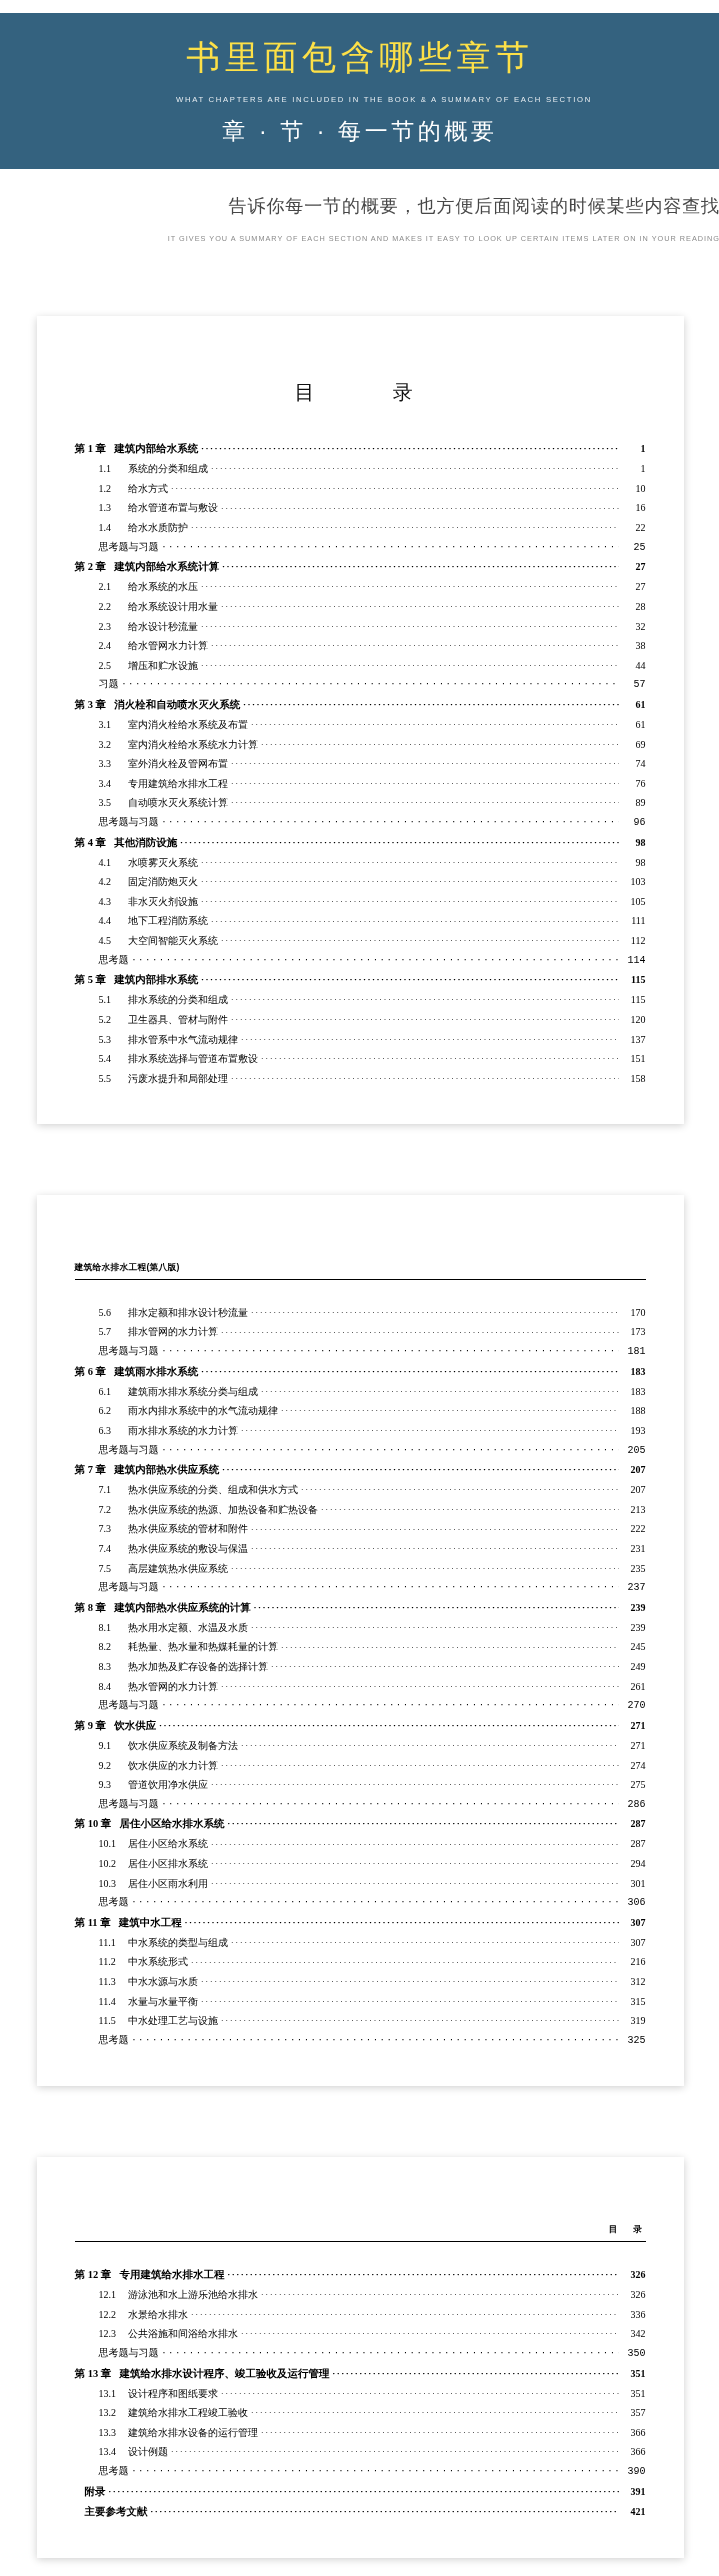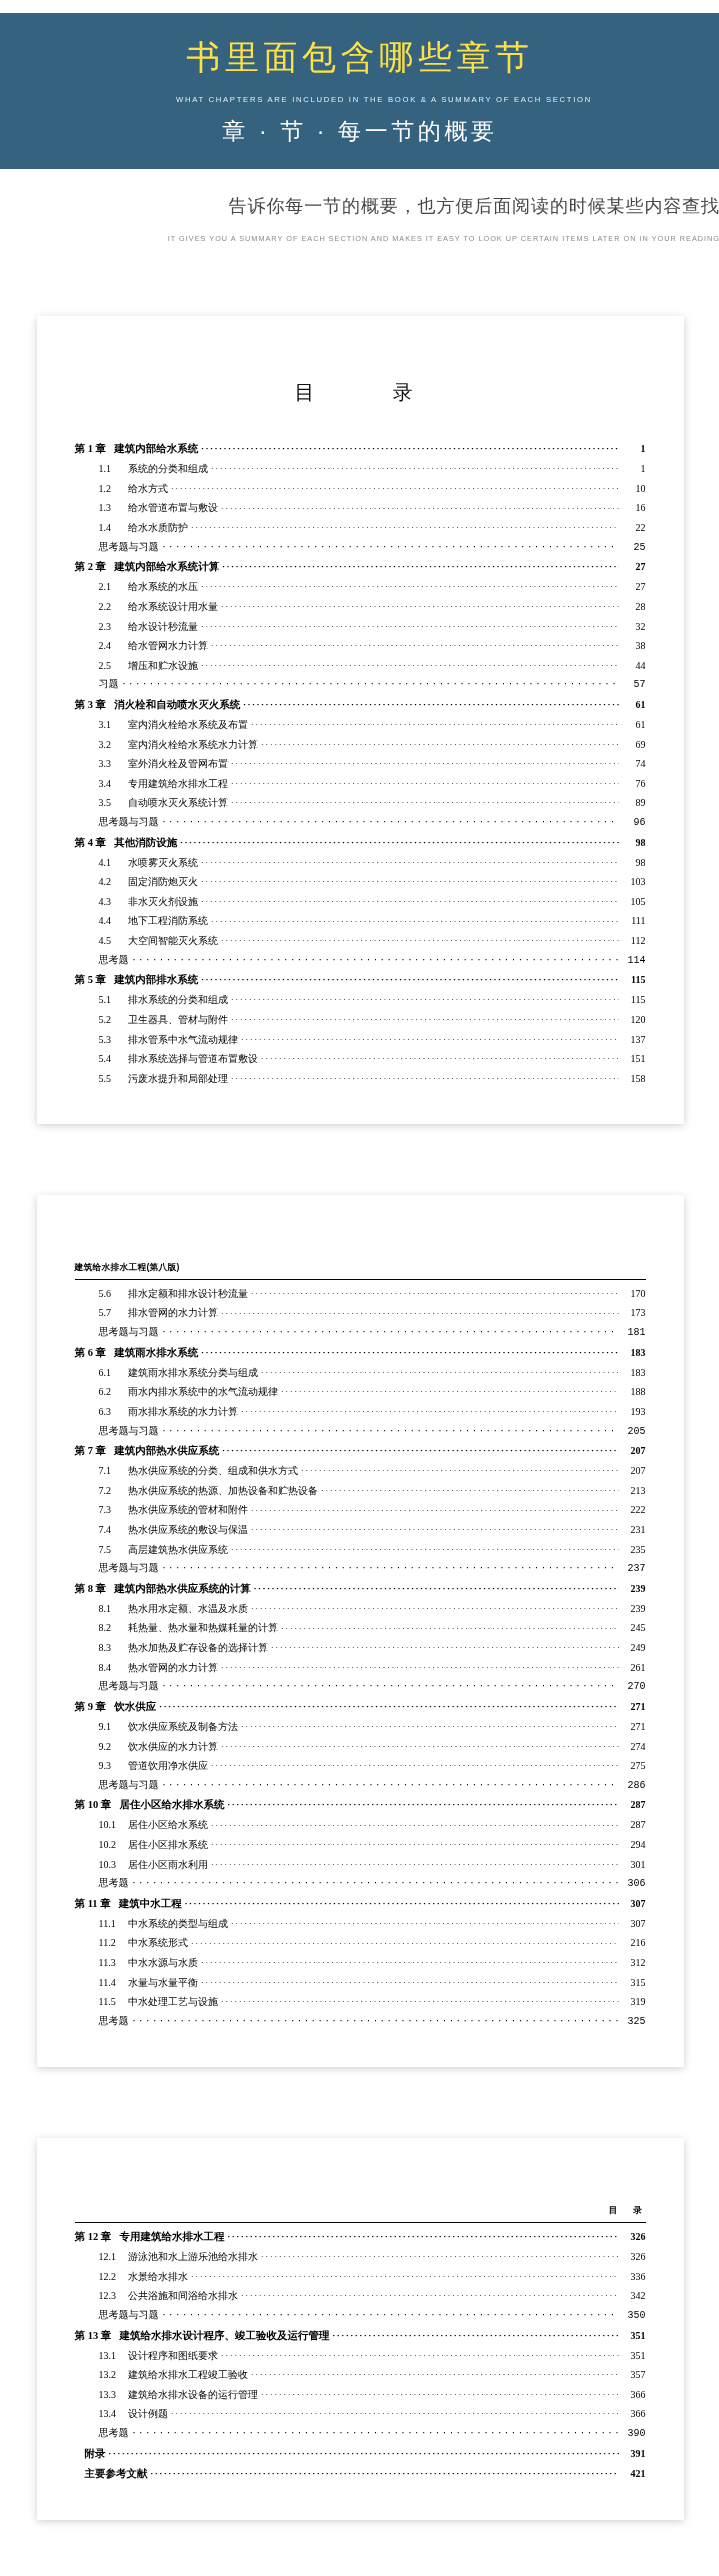--- a/index.html
+++ b/index.html
@@ -84,21 +84,21 @@
     font-family: "Liberation Serif", "DejaVu Serif", serif;
   }
 
   .page-head {
     font-size: 8.7px;
     font-weight: bold;
     color: #000;
     font-family: "Liberation Sans", sans-serif;
     padding-bottom: 4.6px;
     border-bottom: 0.9px solid #000;
-    margin: 40px 0 9px 0;
+    margin: 40px 0 28px 0;
     letter-spacing: 0.3px;
   }
   .page-head.right { text-align: right; letter-spacing: 3.6px; }
 
   
   .toc { list-style: none; }
   .row {
     display: flex;
     align-items: baseline;
     font-size: 10px;

